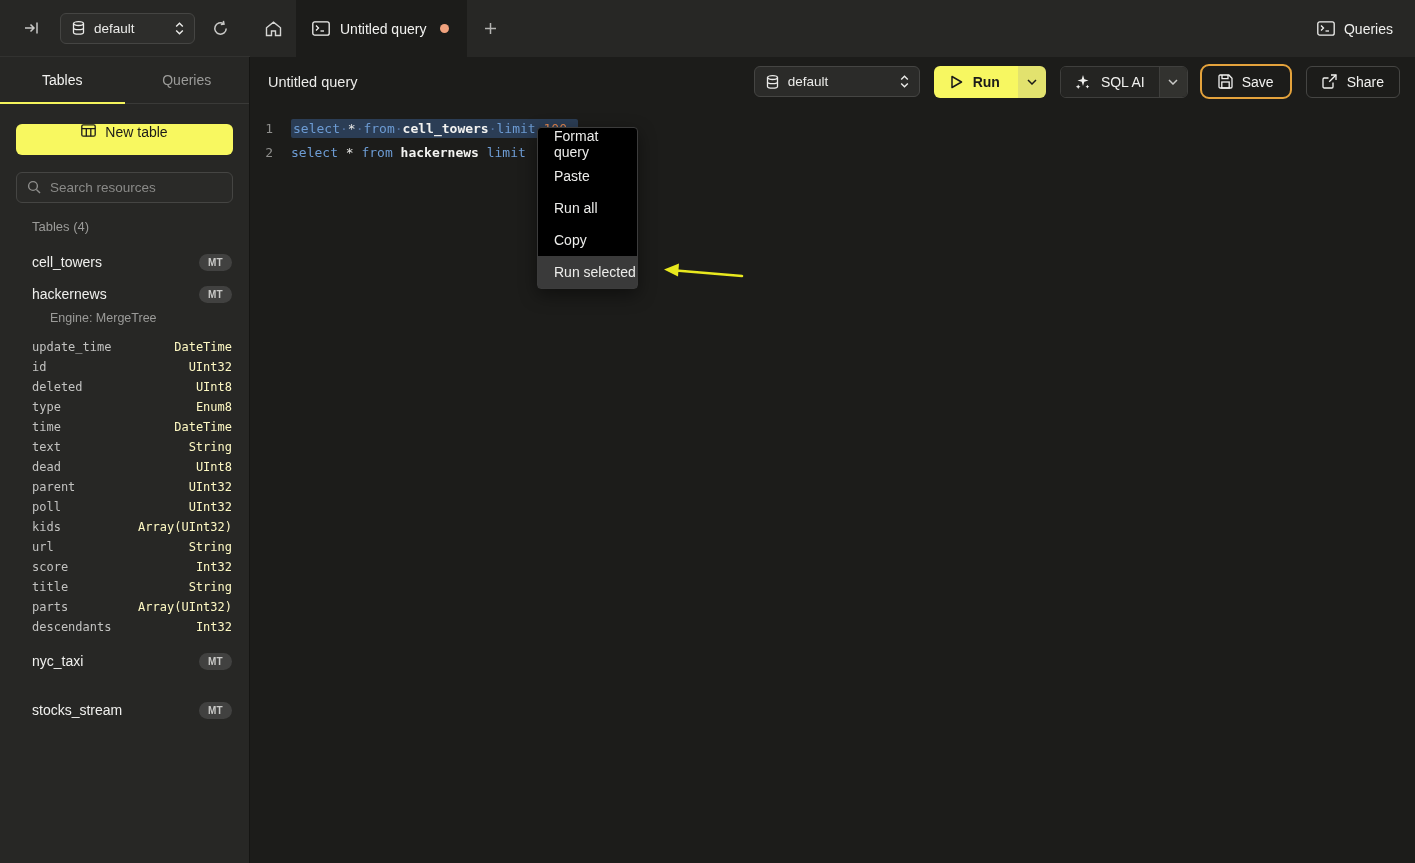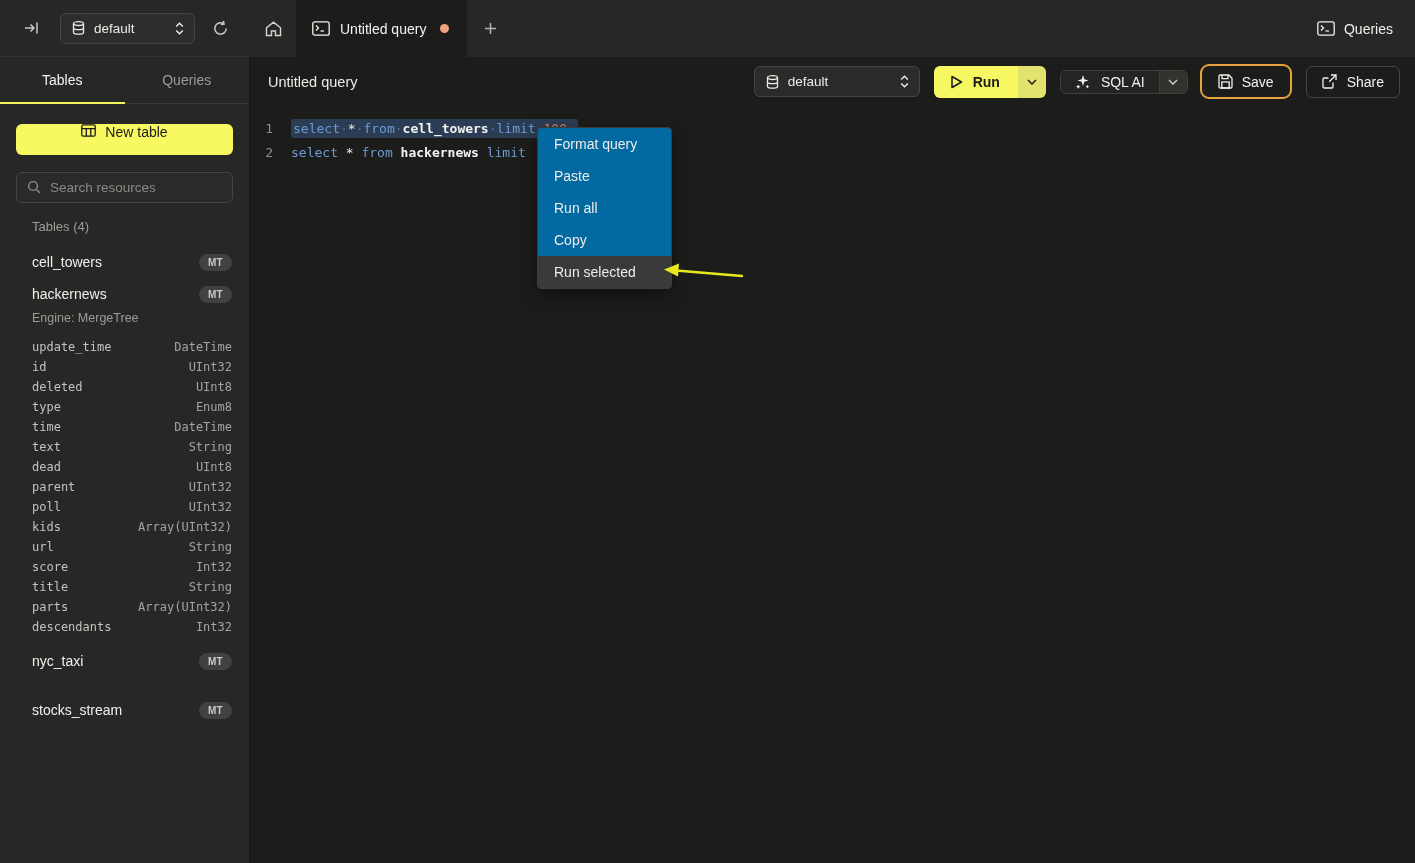--- a/index.html
+++ b/index.html
@@ -48,38 +48,38 @@
 
   .section-label { margin:16px 16px 12px 32px; height:16px; font-size:13px; color:#9b9b99; }
   .tbl-list { margin-top:6px; }
   .tbl-row { height:30px; display:flex; align-items:center; padding:0 17px 0 32px; cursor:pointer; }
   .tbl-row.gap-sm { margin-top:2px; }
   .tbl-row.gap-lg { margin-top:9px; }
   .tbl-row.gap-md { margin-top:19px; }
   .tbl-name { flex:1; font-size:14px; color:#f0f0ee; }
   .mt-badge { background:#414140; color:#c9c9c7; font-size:10px; font-weight:bold;
               padding:3px 9px; border-radius:10px; letter-spacing:.3px; }
-  .engine-line { height:18px; padding-left:32px; font-size:12.5px; color:#9b9b99; display:flex; align-items:center; }
+  .engine-line { height:18px; padding-left:50px; font-size:12.5px; color:#9b9b99; display:flex; align-items:center; }
   .col-list { margin-top:10px; }
   .col-row { height:20px; display:flex; align-items:center; padding:0 17px 0 32px;
              font-family:"DejaVu Sans Mono", monospace; font-size:12px; }
   .col-name { flex:1; color:#c2c2c0; }
-  .col-type { color:#a3a3a3; }
+  .col-type { color:#fef9c3; }
 
   
   .main { position:absolute; left:251px; top:57px; width:1164px; height:806px; background:#1c1c1a; }
   .query-header { position:relative; height:49px; display:flex; align-items:center; }
   .qh-title { position:absolute; left:17px; font-size:14.5px; color:#ececea; }
   .qh-controls { position:absolute; right:15px; display:flex; align-items:center; }
   .db-select-main { width:166px; background:#2b2b29; }
   .run-btn { display:flex; margin-left:14px; height:32px; border-radius:6px; overflow:hidden; cursor:pointer; }
   .run-main { display:flex; align-items:center; gap:10px; background:#f7f761; color:#1b1b19;
               padding:0 18px 0 16px; font-size:14px; font-weight:bold; }
   .run-caret { width:28px; background:#e2e26e; display:flex; align-items:center; justify-content:center; color:#1b1b19; }
-  .sqlai-btn { display:flex; margin-left:14px; height:24px; border:1px solid #3f3f3d; border-radius:6px;
+  .sqlai-btn { display:flex; margin-left:14px; height:32px; border:1px solid #3f3f3d; border-radius:6px;
                overflow:hidden; cursor:pointer; }
   .sqlai-main { display:flex; align-items:center; gap:10px; background:#242422; color:#f0f0ee;
                 padding:0 14px; font-size:14px; }
   .sqlai-caret { width:28px; background:#32322f; border-left:1px solid #3f3f3d; display:flex;
                  align-items:center; justify-content:center; color:#c9c9c7; }
   .save-btn { display:flex; align-items:center; gap:9px; margin-left:12px; height:35px; padding:0 16px;
               background:transparent; border:2px solid #e5a33c; border-radius:9px; color:#f2f2f0;
               font-size:14px; font-family:inherit; cursor:pointer; }
   .share-btn { display:flex; align-items:center; gap:10px; margin-left:14px; height:32px; padding:0 15px;
                background:transparent; border:1px solid #454543; border-radius:6px; color:#f2f2f0;
@@ -91,21 +91,21 @@
   .ln { width:22px; text-align:right; color:#8e8e8c; margin-right:18px; flex:none; }
   .code-text { white-space:pre; }
   .sel { background:#2b3d55; border-radius:2px; padding:2px 3px 2px 2px; }
   .tok-kw { color:#6d9cd4; }
   .tok-op { color:#e8e8e6; }
   .tok-table { color:#f2f2f0; font-weight:bold; }
   .tok-num { color:#e08550; }
   .tok-ws { color:#52719e; }
 
   
-  .context-menu { position:absolute; left:537px; top:127px; width:135px; background:#0369a1;
+  .context-menu { position:absolute; left:537px; top:127px; width:101px; background:#000000;
                   border:1px solid #3c3c3c; border-radius:4px; box-shadow:0 6px 18px rgba(0,0,0,.45); z-index:20; }
   .menu-item { height:32px; display:flex; align-items:center; padding-left:16px; font-size:14px;
                color:#ededeb; cursor:pointer; }
   .menu-item.highlighted { background:#3a3a3a; }
 
   
   .annot-arrow { position:absolute; left:662px; top:256px; z-index:30; pointer-events:none; }
 </style>
 </head>
 <body>

